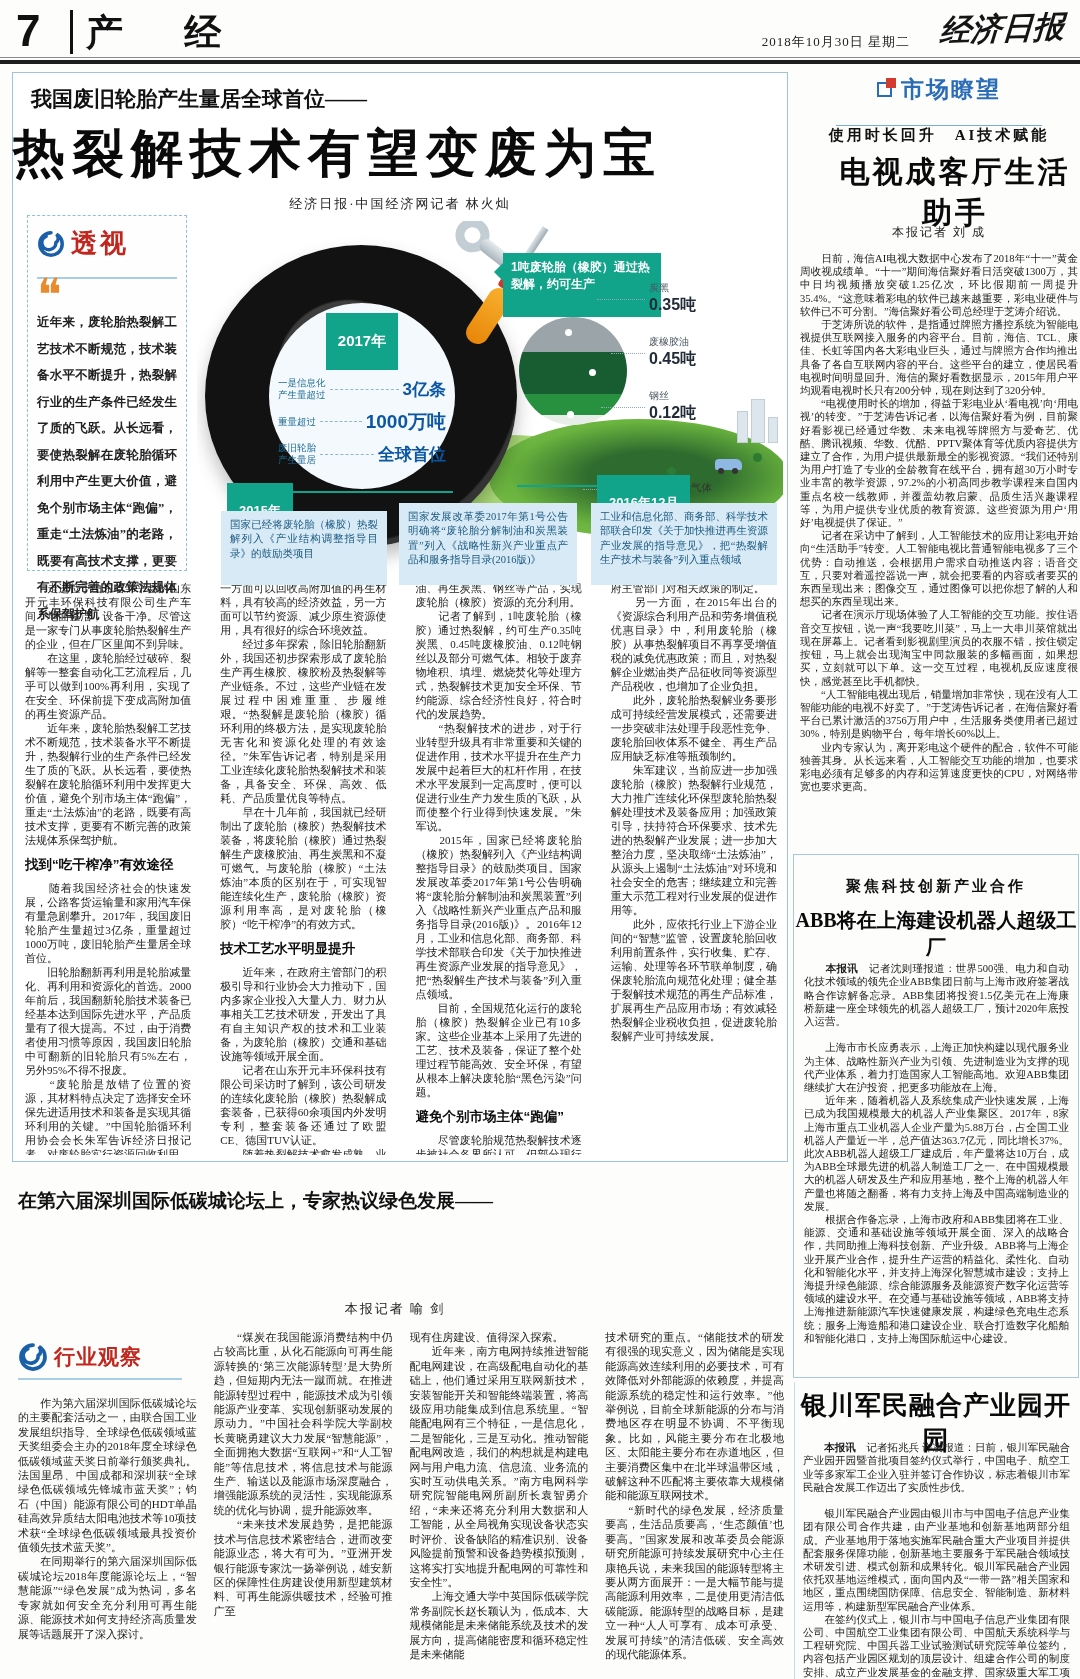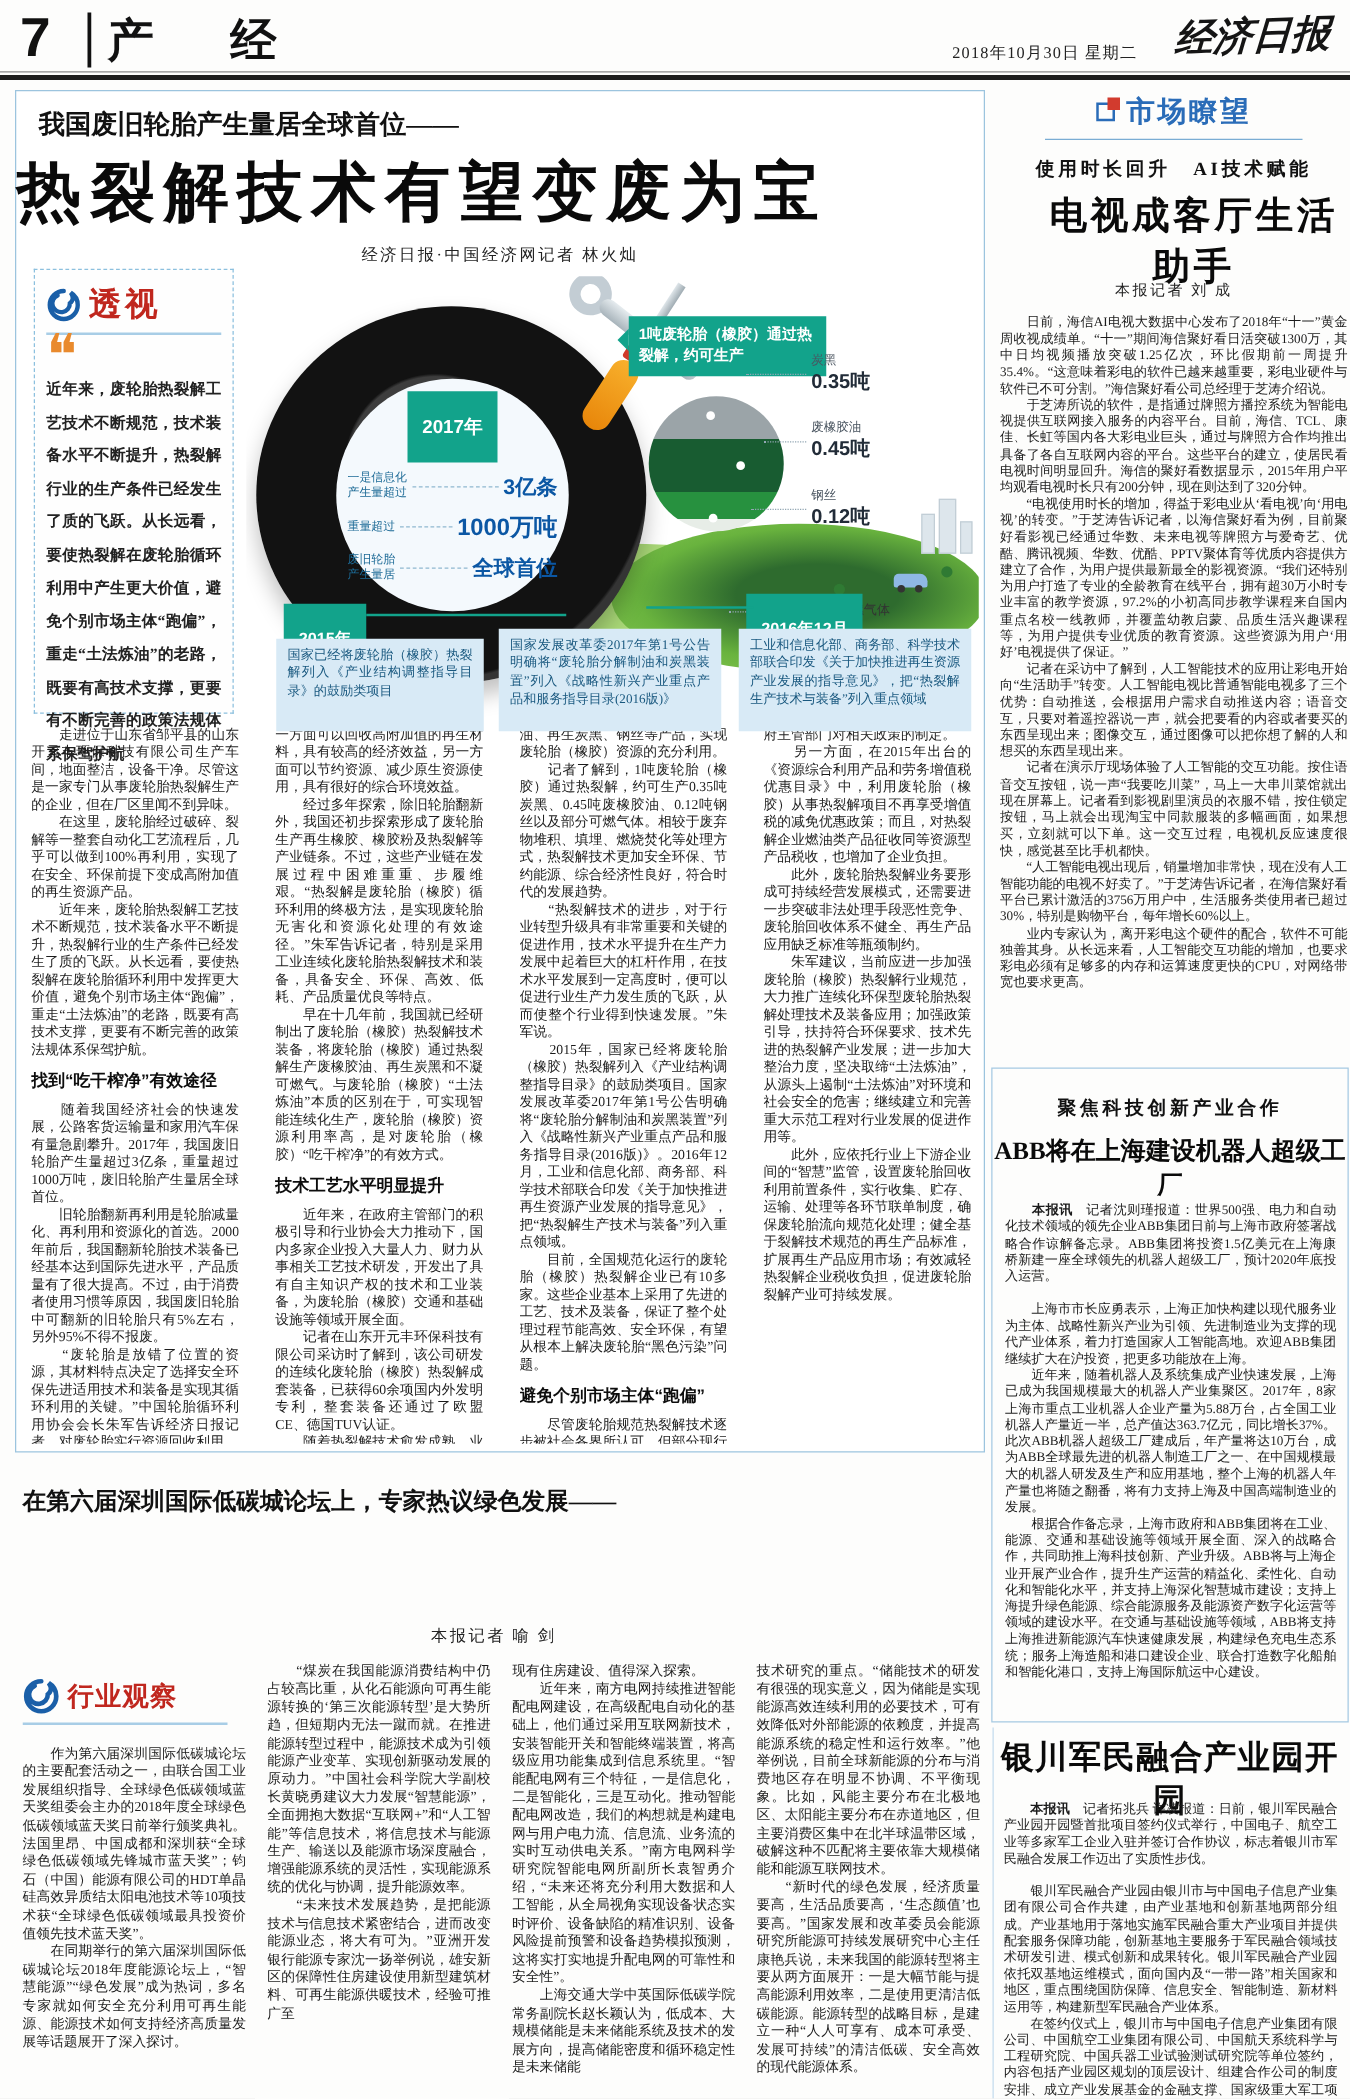--- a/index.html
+++ b/index.html
@@ -21,21 +21,21 @@
   .rule-thick { left:0; right:0; top:60px; height:4px; background:#1d1d1d; }
 
   
   .main-box { left:12px; top:72px; width:776px; height:1090px; border:1px solid #9cc4de; background:#fff; }
   .m-kicker { left:18px; top:12px; font-weight:700; font-size:21px; color:#111; }
   .m-head { left:0; right:0; top:46px; text-align:left; font:900 52px "Liberation Sans", sans-serif; letter-spacing:7px; color:#0a0a0a; }
   .m-byline { left:0; right:0; top:122px; text-align:center; font-size:13px; color:#222; letter-spacing:2px; }
 
   
   .toushi { left:14px; top:142px; width:160px; height:356px; border:1px dashed #8cc0de; padding:10px 9px 4px; background:#fefefe; }
-  .ts-logo { display:flex; align-items:center; gap:6px; border-bottom:2px solid #a8cde6; padding-bottom:5px; }
+  .ts-logo { display:flex; align-items:center; gap:6px; border-bottom:2px solid #a8cde6; padding-bottom:16px; }
   .ts-logo span { font:900 26px "Liberation Sans", sans-serif; color:#c0271e; letter-spacing:3px; }
   .quote-mark { color:#e98a2d; font-size:46px; line-height:34px; height:30px; font-family:"Liberation Serif", serif; }
   .ts-quote { font-weight:700; font-size:12.5px; line-height:26.5px; text-align:justify; color:#222; white-space:pre-line; }
 
   
   .infog { left:184px; top:148px; width:586px; height:430px; overflow:hidden; background:#fff; }
   .tire { position:absolute; left:8px; top:24px; width:312px; height:302px; border-radius:50%;
           background:radial-gradient(circle at 46% 42%, #3d3d3d 0 29%, #121212 30% 70%, #343434 71% 84%, #0d0d0d 85% 100%);
           box-shadow:0 10px 18px rgba(0,0,0,.25); }
   .tire-inner { position:absolute; left:64px; top:58px; width:186px; height:186px; border-radius:50%;
@@ -50,21 +50,21 @@
 
   
   .wrench { position:absolute; left:252px; top:26px; transform:rotate(38deg); }
   .wrench-ring { width:34px; height:34px; border:9px solid #c3cdd4; border-radius:50%; background:#fff; }
   .wrench-bar { width:96px; height:14px; background:linear-gradient(#e6ecef,#a8b4bb); border-radius:7px; margin-top:-24px; margin-left:28px; }
   .driver { position:absolute; left:300px; top:-4px; transform:rotate(33deg); display:flex; flex-direction:column; align-items:center; }
   .d-shaft { width:7px; height:58px; background:linear-gradient(90deg,#dfe6ea,#9fabb2); }
   .d-band { width:20px; height:16px; background:#d03a2a; border-radius:3px; }
   .d-handle { width:23px; height:62px; background:linear-gradient(#f8b02c,#e8860a); border-radius:11px; }
 
-  .pyro-box { position:absolute; left:306px; top:32px; width:158px; height:48px; background:#12a38b; color:#fff;
+  .pyro-box { position:absolute; left:306px; top:32px; width:158px; height:64px; background:#12a38b; color:#fff;
               font:700 12px "Liberation Sans", sans-serif; line-height:1.4; padding:6px 8px; }
   .pyro-box:before { content:""; position:absolute; left:-9px; top:10px; border:9px solid transparent; border-right-color:#12a38b; border-left:0; }
   .pie { position:absolute; left:322px; top:96px; width:108px; height:108px; border-radius:50%;
          background:linear-gradient(180deg,#9ba4a8 0 32%, #185c31 32% 71%, #27913f 71% 91%, #e7ede7 91% 100%); }
   .dot { position:absolute; width:7px; height:7px; border-radius:50%; background:#fff; }
   .lead-dotted { position:absolute; border-top:1px dotted #93a7b4; }
   .out { position:absolute; left:452px; width:130px; }
   .out .ol { font-size:10px; color:#4a5560; }
   .out .ov { font:900 16px "Liberation Sans", sans-serif; color:#222c38; }
 
@@ -88,21 +88,21 @@
 
   
   .m-cols { left:12px; top:508px; width:752px; height:574px; display:flex; gap:29px; overflow:hidden; }
   .m-col { flex:1; overflow:hidden; }
   .bt { font-size:11px; line-height:14px; text-align:justify; white-space:pre-line; color:#1b1b1b; }
   .m-col h4 { font:700 13.5px "Liberation Sans", sans-serif; color:#0d0d0d; margin:9px 0 7px; }
 
   
   .right-col { left:800px; top:72px; width:278px; height:1607px; }
   .mkt-logo { position:absolute; left:36px; right:36px; top:2px; display:flex; align-items:center; justify-content:center;
-              gap:9px; padding-bottom:6px; border-bottom:1px solid #7aadd4; }
+              gap:9px; padding-bottom:20px; border-bottom:1px solid #7aadd4; }
   .mkt-icon { position:relative; width:15px; height:15px; border:2px solid #2a6cb8; }
   .mkt-icon:after { content:""; position:absolute; right:-6px; top:-6px; width:10px; height:10px; background:#d23b2e; }
   .mkt-logo span { font:900 23px "Liberation Sans", sans-serif; color:#2a6cb8; letter-spacing:2px; }
   .rc-kicker { position:absolute; left:0; right:0; text-align:center; font-weight:700; font-size:15px; letter-spacing:3px; color:#111; }
   .tv-kicker { top:54px; }
   .tv-head { position:absolute; left:0; right:0; top:80px; text-align:center; font:900 30px "Liberation Serif", serif; letter-spacing:3px; color:#0a0a0a;margin-left:32px; }
   .rc-byline { position:absolute; left:0; right:0; text-align:center; font-size:12px; letter-spacing:2px; color:#222; }
   .tv-byline { top:152px; }
   .rc-body { font-size:10.5px; line-height:13.2px; text-align:justify; white-space:pre-line; color:#1b1b1b; }
   .tv-body { position:absolute; left:0; right:0; top:180px; height:596px; overflow:hidden; }

